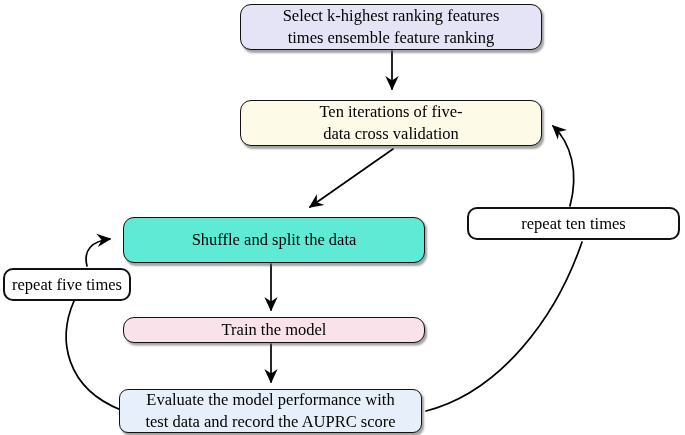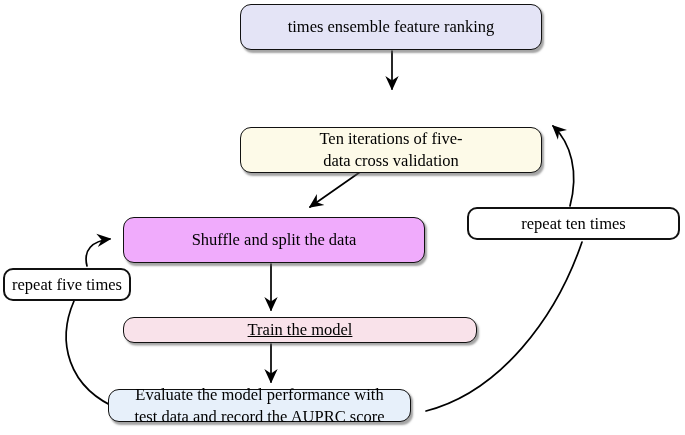--- a/index.html
+++ b/index.html
@@ -32,22 +32,22 @@
     background: #ffffff;
   }
   .node.shadow { box-shadow: 2px 2.5px 2px rgba(90,90,90,0.55); }
   .node.label-node { border-width: 2px; border-radius: 10px; }
   .node span { display: block; white-space: nowrap; }
 
   
   #n0 { left: 240px; top: 4px;   width: 302px; height: 46px; }
   #n1 { left: 240px; top: 100px; width: 302px; height: 46px; }
   #n2 { left: 123px; top: 217px; width: 302px; height: 46px; }
-  #n3 { left: 123px; top: 317px; width: 354px; height: 26px; text-decoration: underline; }
-  #n4 { left: 108px; top: 389px; width: 303px; height: 33px; }
+  #n3 { left: 123px; top: 317px; width: 302px; height: 26px; }
+  #n4 { left: 119px; top: 389px; width: 303px; height: 44px; border-radius: 9px; }
   #n5 { left: 3px;   top: 268px; width: 128px; height: 33px; }
   #n6 { left: 467px; top: 207px; width: 213px; height: 33px; }
 </style>
 </head>
 <body>
 
 <div class="canvas">
 
   <svg class="arrows" viewBox="0 0 685 435" aria-hidden="true">
     <defs>
@@ -61,29 +61,30 @@
       <path d="M271,264 L271,310" marker-end="url(#ah)"></path>
       <path d="M271,344 L271,382" marker-end="url(#ah)"></path>
       <path d="M74,301 C57,340 66,388 121,410"></path>
       <path d="M87,266 C83,250 92,241 110,239" marker-end="url(#ah)"></path>
       <path d="M426,411 C500,392 556,318 582,242"></path>
       <path d="M570,206 C579,172 571,143 553,126" marker-end="url(#ah)"></path>
     </g>
   </svg>
 
   <div id="n0" class="node shadow" style="background-color: rgb(228, 228, 246);">
+    <span>Select k-highest ranking features</span>
     <span>times ensemble feature ranking</span>
   </div>
 
-  <div id="n1" class="node shadow" style="background-color: rgb(253, 250, 232); margin-top: 27px;">
+  <div id="n1" class="node shadow" style="background-color: rgb(253, 250, 232);">
     <span>Ten iterations of five-</span>
     <span>data cross validation</span>
   </div>
 
-  <div id="n2" class="node shadow" style="background-color: #f0abfc;">
+  <div id="n2" class="node shadow" style="background-color: #5eead4;">
     <span>Shuffle and split the data</span>
   </div>
 
   <div id="n3" class="node shadow" style="background-color: rgb(249, 226, 234);">
     <span>Train the model</span>
   </div>
 
   <div id="n4" class="node shadow" style="background-color: rgb(231, 240, 250);">
     <span>Evaluate the model performance with</span>
     <span>test data and record the AUPRC score</span>

